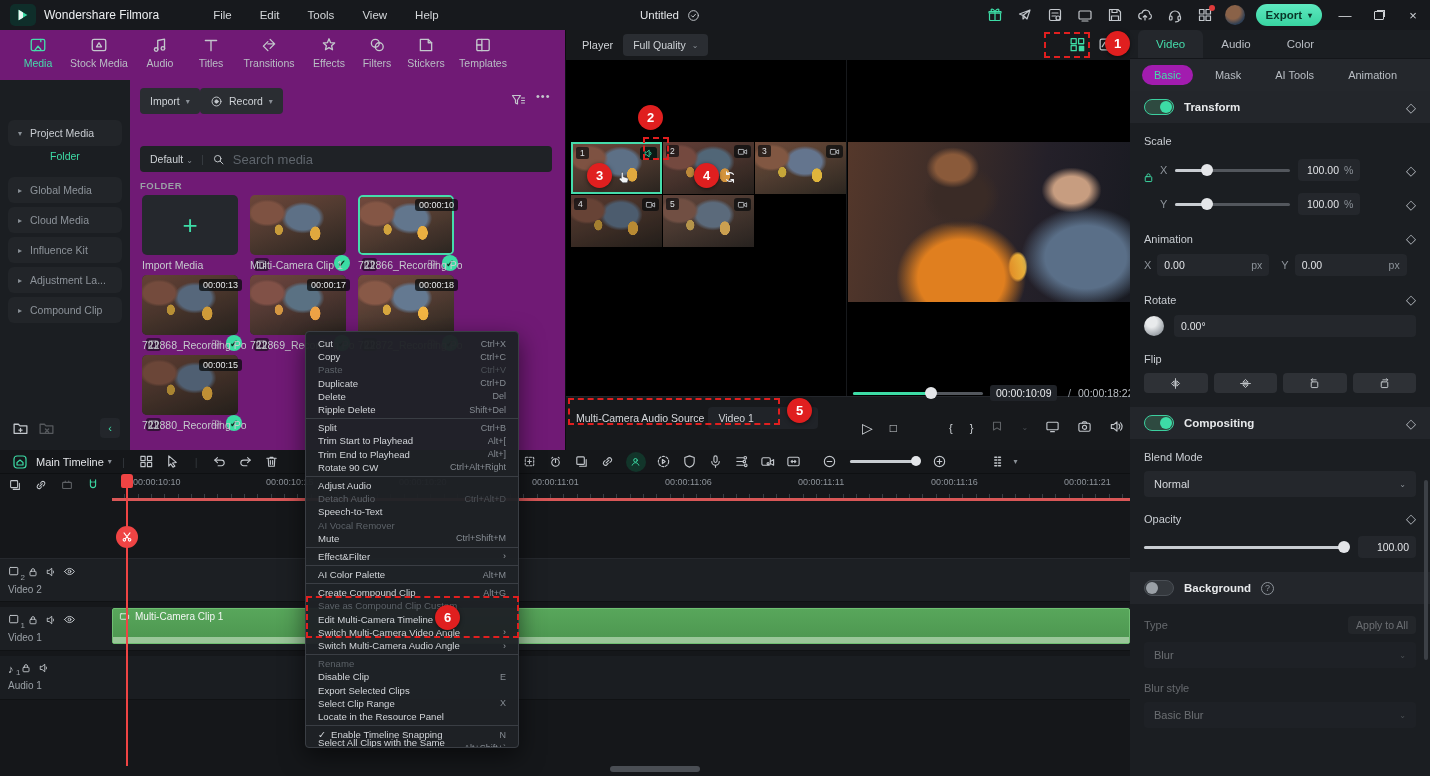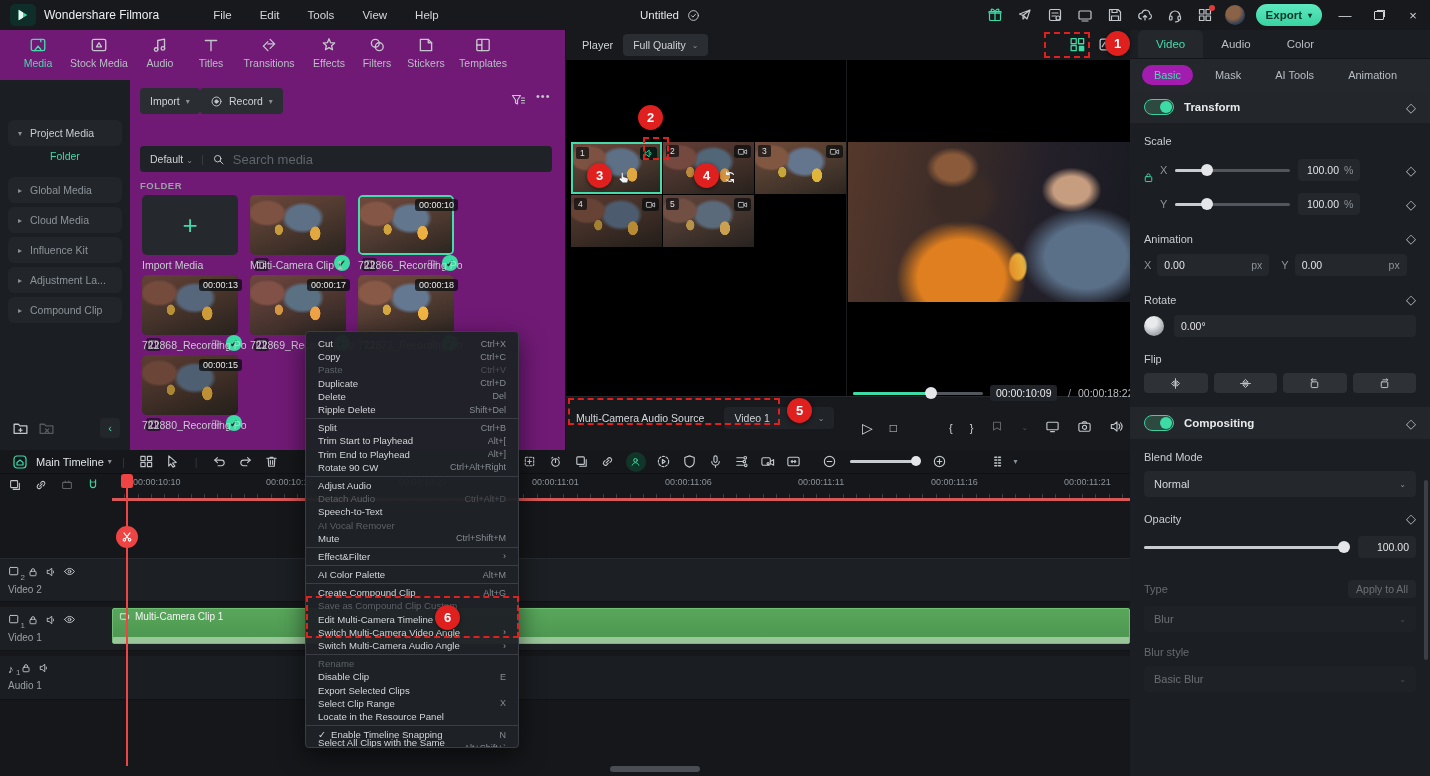--- a/index.html
+++ b/index.html
@@ -510,21 +510,21 @@
           </span>
       </div>
       <div class="cam-cell ab" style="left:184px;top:53px;"></div>
     </div>
 
     <div class="ab" style="left:282px;top:112px;width:283px;height:160px;">
       <div class="preview-art"></div>
     </div>
 
     <div class="ab" style="left:0;top:366px;width:565px;height:54px;background:#17191c;border-top:1px solid #23262b;">
-      <div class="ab" style="left:10px;top:10px;display:flex;align-items:center;gap:20px;">
+      <div class="ab" style="left:10px;top:10px;display:flex;align-items:center;gap:4px;">
         <span style="color:#d6d9dd;font-size:10.5px;">Multi-Camera Audio Source</span>
         <span class="btn-dark" style="height:22px;width:110px;justify-content:space-between;background:#202328;">
             <span>Video 1</span>
             <span class="caret">⌄</span>
           </span>
       </div>
 
       <div class="ab" style="left:287px;top:-5px;width:130px;">
         <div class="slider">
             <div class="fill" style="width:57%;background:#3ddca6;"></div>
@@ -688,20 +688,25 @@
         <div class="slider" style="flex:1;">
             <div class="fill" style="width:100%;"></div>
             <div class="thumb" style="right:-2px;"></div>
           </div>
         <div class="valbox" style="width:58px;">
             <span>100.00</span>
           </div>
       </div>
     </div>
 
+    <div class="sec-head" style="margin-top:4px;">
+      <span class="toggle off"></span>
+      <span>Background</span>
+      <span style="width:13px;height:13px;border:1px solid #8d939a;border-radius:50%;color:#8d939a;font-size:9px;display:flex;align-items:center;justify-content:center;font-weight:normal;">?</span>
+    </div>
     <div style="padding:12px 14px;position:relative;flex:1;overflow:hidden;" class="dim">
       <div style="display:flex;align-items:center;">
         <span class="plabel">Type</span>
         <span style="margin-left:auto;background:#2e3136;border-radius:4px;padding:3px 8px;font-size:10.5px;">Apply to All</span>
       </div>
       <div class="selbox" style="margin-top:8px;justify-content:space-between;">
           <span>Blur</span>
           <span class="caret">⌄</span>
         </div>
       <div class="plabel" style="margin-top:14px;">Blur style</div>

